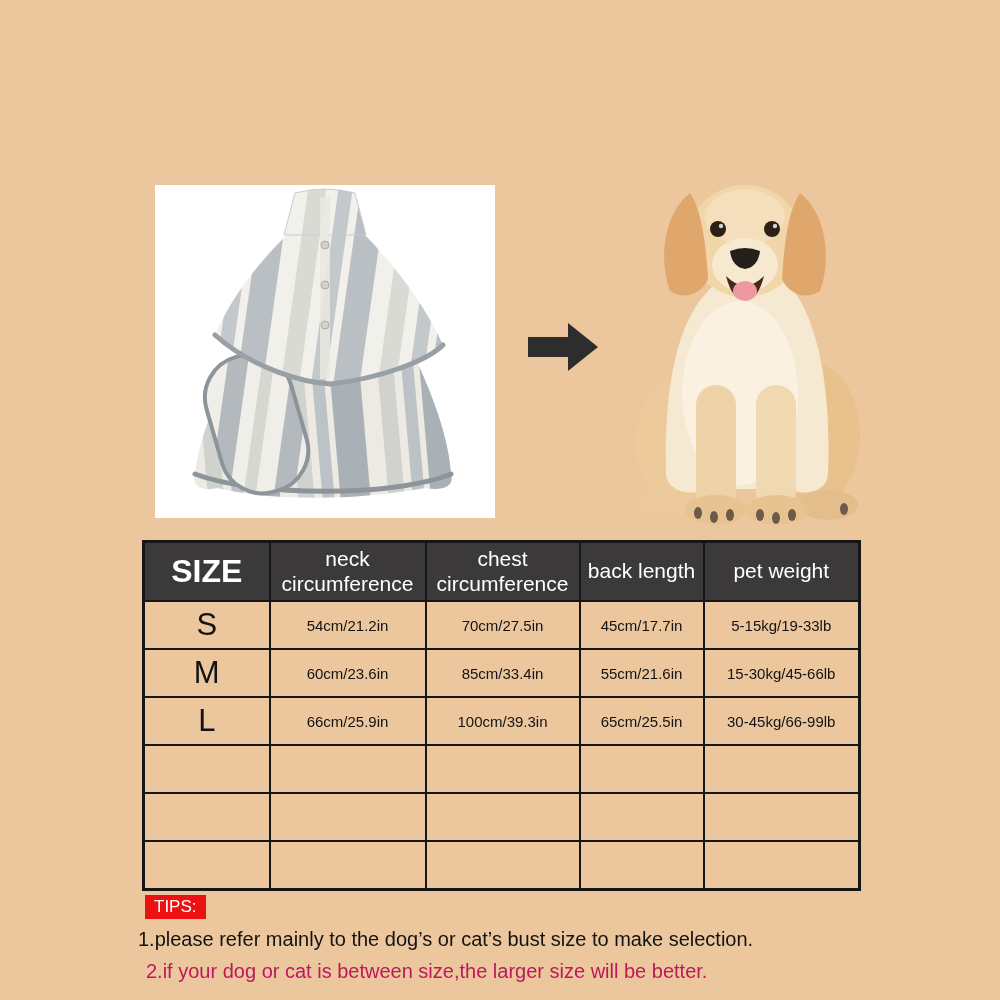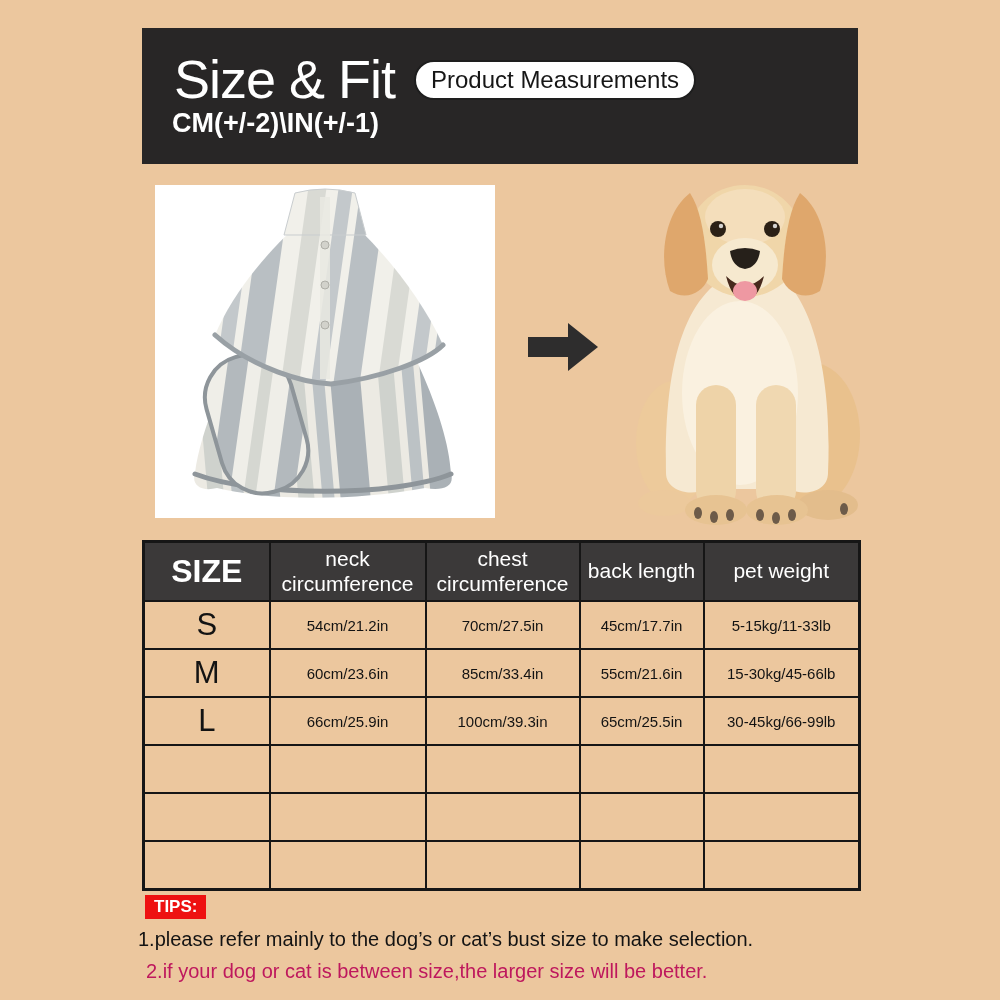--- a/index.html
+++ b/index.html
@@ -31,34 +31,29 @@
     position:absolute;left:142px;top:540px;width:716px;
     border-collapse:collapse;table-layout:fixed;border:3px solid #161616;
   }
   .size-table th,.size-table td{border:2px solid #161616;text-align:center;vertical-align:middle;padding:0 2px;overflow:hidden;}
   .size-table thead th{background:#3b3939;color:#ffffff;font-weight:normal;font-size:21px;line-height:1.15;height:57px;}
   .size-table thead th.size-col{font-size:32px;font-weight:bold;}
   .size-table tbody td{height:46px;font-size:15px;color:#131313;background:transparent;white-space:nowrap;}
   .size-table tbody td.size-cell{font-size:31px;}
 
   
-  .tips-badge{position:absolute;left:145px;top:895px;background:#ee1111;color:#ffffff;font-weight:bold;font-size:17px;padding:2px 9px;}
+  .tips-badge{position:absolute;left:145px;top:895px;background:#ee1111;color:#ffffff;font-weight:normal;font-size:17px;padding:2px 9px;}
   .tip-line-1{position:absolute;left:138px;top:928px;font-size:20px;color:#131313;white-space:nowrap;text-align:center;}
   .tip-line-2{position:absolute;left:146px;top:960px;font-size:20px;color:#be185d;white-space:nowrap;}
 </style>
 </head>
 <body>
 
 <div class="page">
 
-  <div class="banner">
-    <div class="banner-title">Size &amp; Fit</div>
-    <div class="banner-badge">Product Measurements</div>
-    <div class="banner-tol">CM(+/-2)\IN(+/-1)</div>
-  </div>
 
   <div class="product-box" aria-label="striped pet drying bathrobe">
     <svg viewBox="0 0 340 333">
       <defs>
         <pattern id="stA" patternUnits="userSpaceOnUse" width="96" height="96" patternTransform="rotate(8 170 100)">
           <rect width="96" height="96" fill="#f1f0ea"></rect>
           <rect x="0" width="26" height="96" fill="#b9bfc3"></rect>
           <rect x="44" width="18" height="96" fill="#d9dad4"></rect>
           <rect x="74" width="14" height="96" fill="#c3c8cb"></rect>
         </pattern>
@@ -164,21 +159,21 @@
         <th>back length</th>
         <th>pet weight</th>
       </tr>
     </thead>
     <tbody>
       <tr>
         <td class="size-cell">S</td>
         <td>54cm/21.2in</td>
         <td>70cm/27.5in</td>
         <td>45cm/17.7in</td>
-        <td>5-15kg/11-33lb</td>
+        <td>5-15kg/19-33lb</td>
       </tr>
       <tr>
         <td class="size-cell">M</td>
         <td>60cm/23.6in</td>
         <td>85cm/33.4in</td>
         <td>55cm/21.6in</td>
         <td>15-30kg/45-66lb</td>
       </tr>
       <tr>
         <td class="size-cell">L</td>

